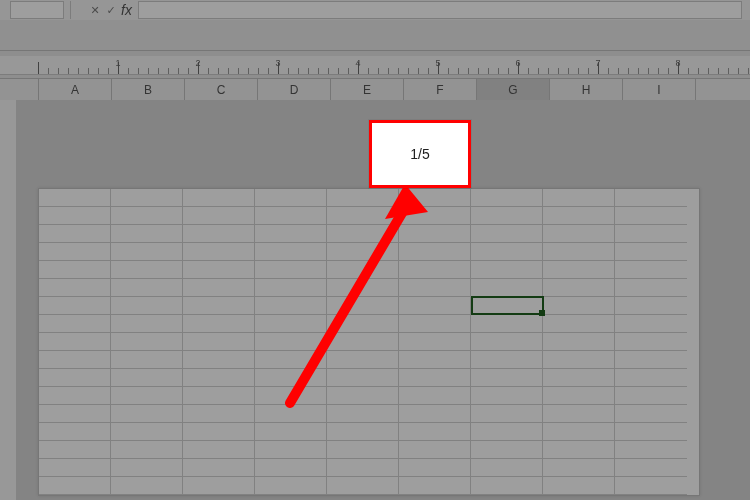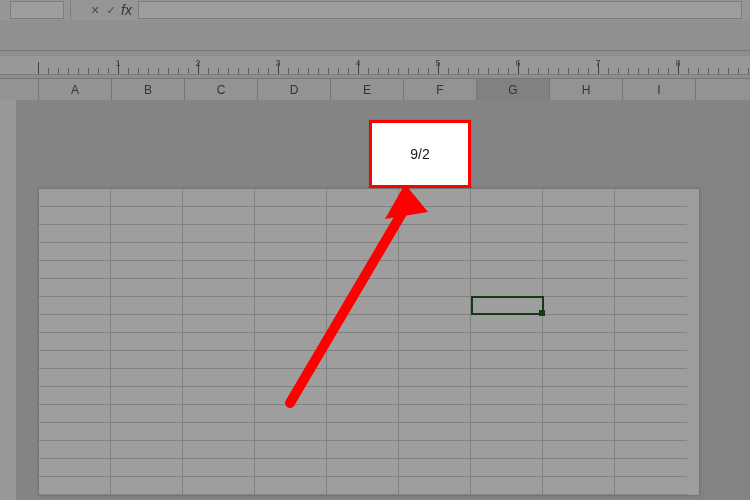--- a/index.html
+++ b/index.html
@@ -451,21 +451,21 @@
       <div class="cell"></div>
       <div class="cell"></div>
     </div>
   </div>
 
 <div class="sel-cell" style="left:471px; top:296px; width:73px; height:19px;">
   <div class="sel-handle"></div>
 </div>
 
 <div class="callout" style="left:369px; top:120px; width:96px; height:62px;">
-  <span>9/2</span>
+  <span>1/5</span>
 </div>
 
 <svg class="arrow" style="left:250px; top:178px; width:200px; height:230px;" viewBox="0 0 200 230">
   <line x1="40" y1="225" x2="155" y2="30" stroke="#ff0000" stroke-width="10" stroke-linecap="round"></line>
   <polygon points="155,6 178,34 135,41" fill="#ff0000"></polygon>
 </svg>
 
 <div class="dim"></div>
 
 </body></html>

